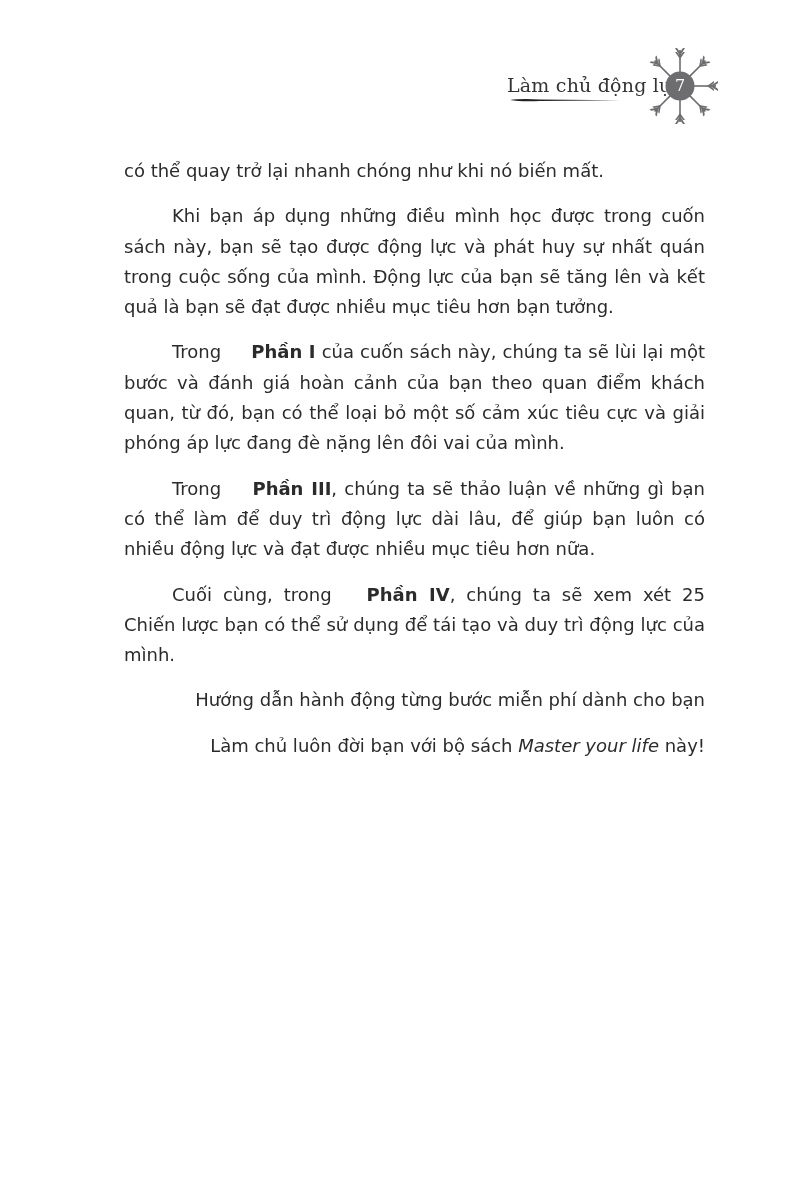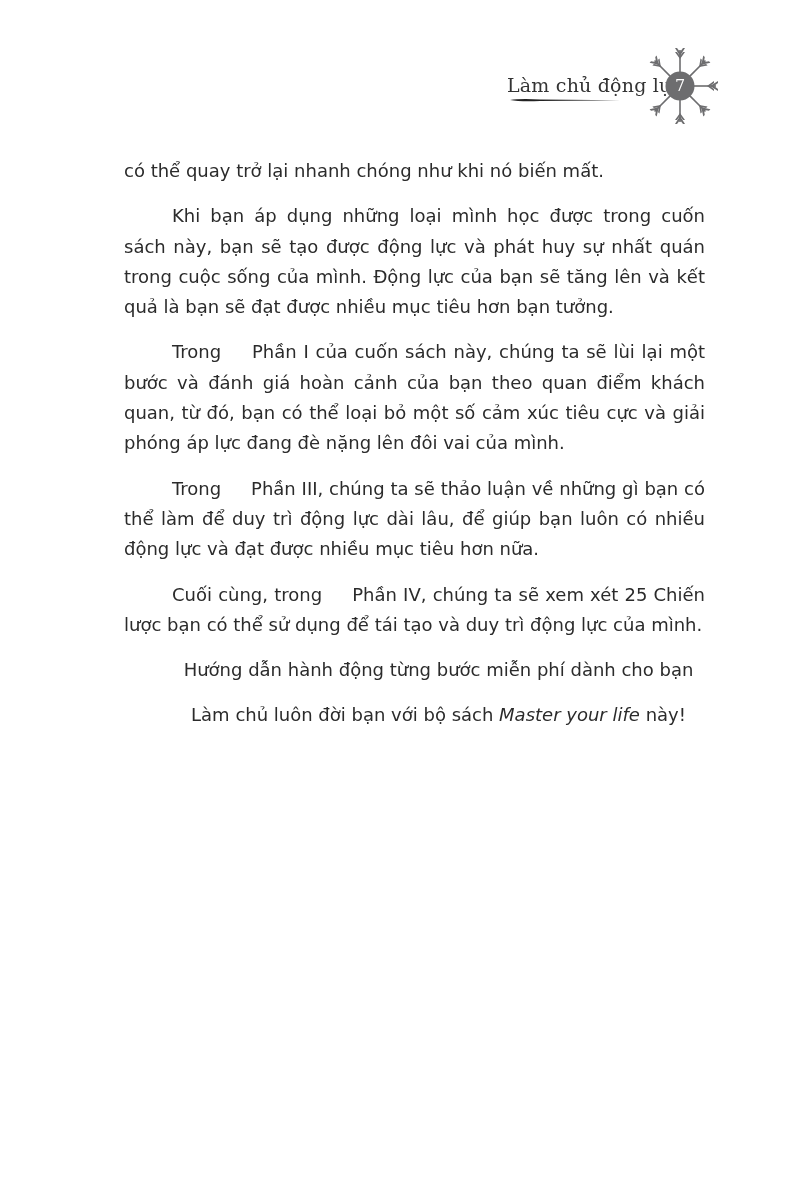--- a/index.html
+++ b/index.html
@@ -68,24 +68,24 @@
     text-align: justify;
   }
   .content p {
     margin: 0 0 15px 0;
     text-indent: 48px;
   }
   .content p.no-indent {
     text-indent: 0;
   }
   .content p.left {
-    text-align: center;
+    text-align: right;
   }
   .content b {
-    font-weight: normal;
+    font-weight: bold;
     margin-left: 24px;
   }
   .content i {
   }
 </style>
 </head>
 <body>
 
 <div class="header">
   <div class="running-title">Làm chủ động lực</div>
@@ -141,21 +141,21 @@
     </g>
   </svg>
   <div class="page-number">7</div>
 </div>
 
 <div class="content">
   <p class="no-indent">
     <span>có thể quay trở lại nhanh chóng như khi nó biến mất.</span>
   </p>
   <p>
-    <span>Khi bạn áp dụng những loại mình học được trong cuốn sách này, bạn sẽ tạo được động lực và phát huy sự nhất quán trong cuộc sống của mình. Động lực của bạn sẽ tăng lên và kết quả là bạn sẽ đạt được nhiều mục tiêu hơn bạn tưởng.</span>
+    <span>Khi bạn áp dụng những điều mình học được trong cuốn sách này, bạn sẽ tạo được động lực và phát huy sự nhất quán trong cuộc sống của mình. Động lực của bạn sẽ tăng lên và kết quả là bạn sẽ đạt được nhiều mục tiêu hơn bạn tưởng.</span>
   </p>
   <p><span>Trong </span><b>Phần I</b><span> của cuốn sách này, chúng ta sẽ lùi lại một bước và đánh giá hoàn cảnh của bạn theo quan điểm khách quan, từ đó, bạn có thể loại bỏ một số cảm xúc tiêu cực và giải phóng áp lực đang đè nặng lên đôi vai của mình.</span></p>
   <p><span>Trong </span><b>Phần III</b><span>, chúng ta sẽ thảo luận về những gì bạn có thể làm để duy trì động lực dài lâu, để giúp bạn luôn có nhiều động lực và đạt được nhiều mục tiêu hơn nữa.</span></p>
   <p><span>Cuối cùng, trong </span><b>Phần IV</b><span>, chúng ta sẽ xem xét 25 Chiến lược bạn có thể sử dụng để tái tạo và duy trì động lực của mình.</span></p>
   <p class="left">
     <span>Hướng dẫn hành động từng bước miễn phí dành cho bạn</span>
   </p>
   <p class="left"><span>Làm chủ luôn đời bạn với bộ sách </span><i>Master your life</i><span> này!</span></p>
 </div>
 

